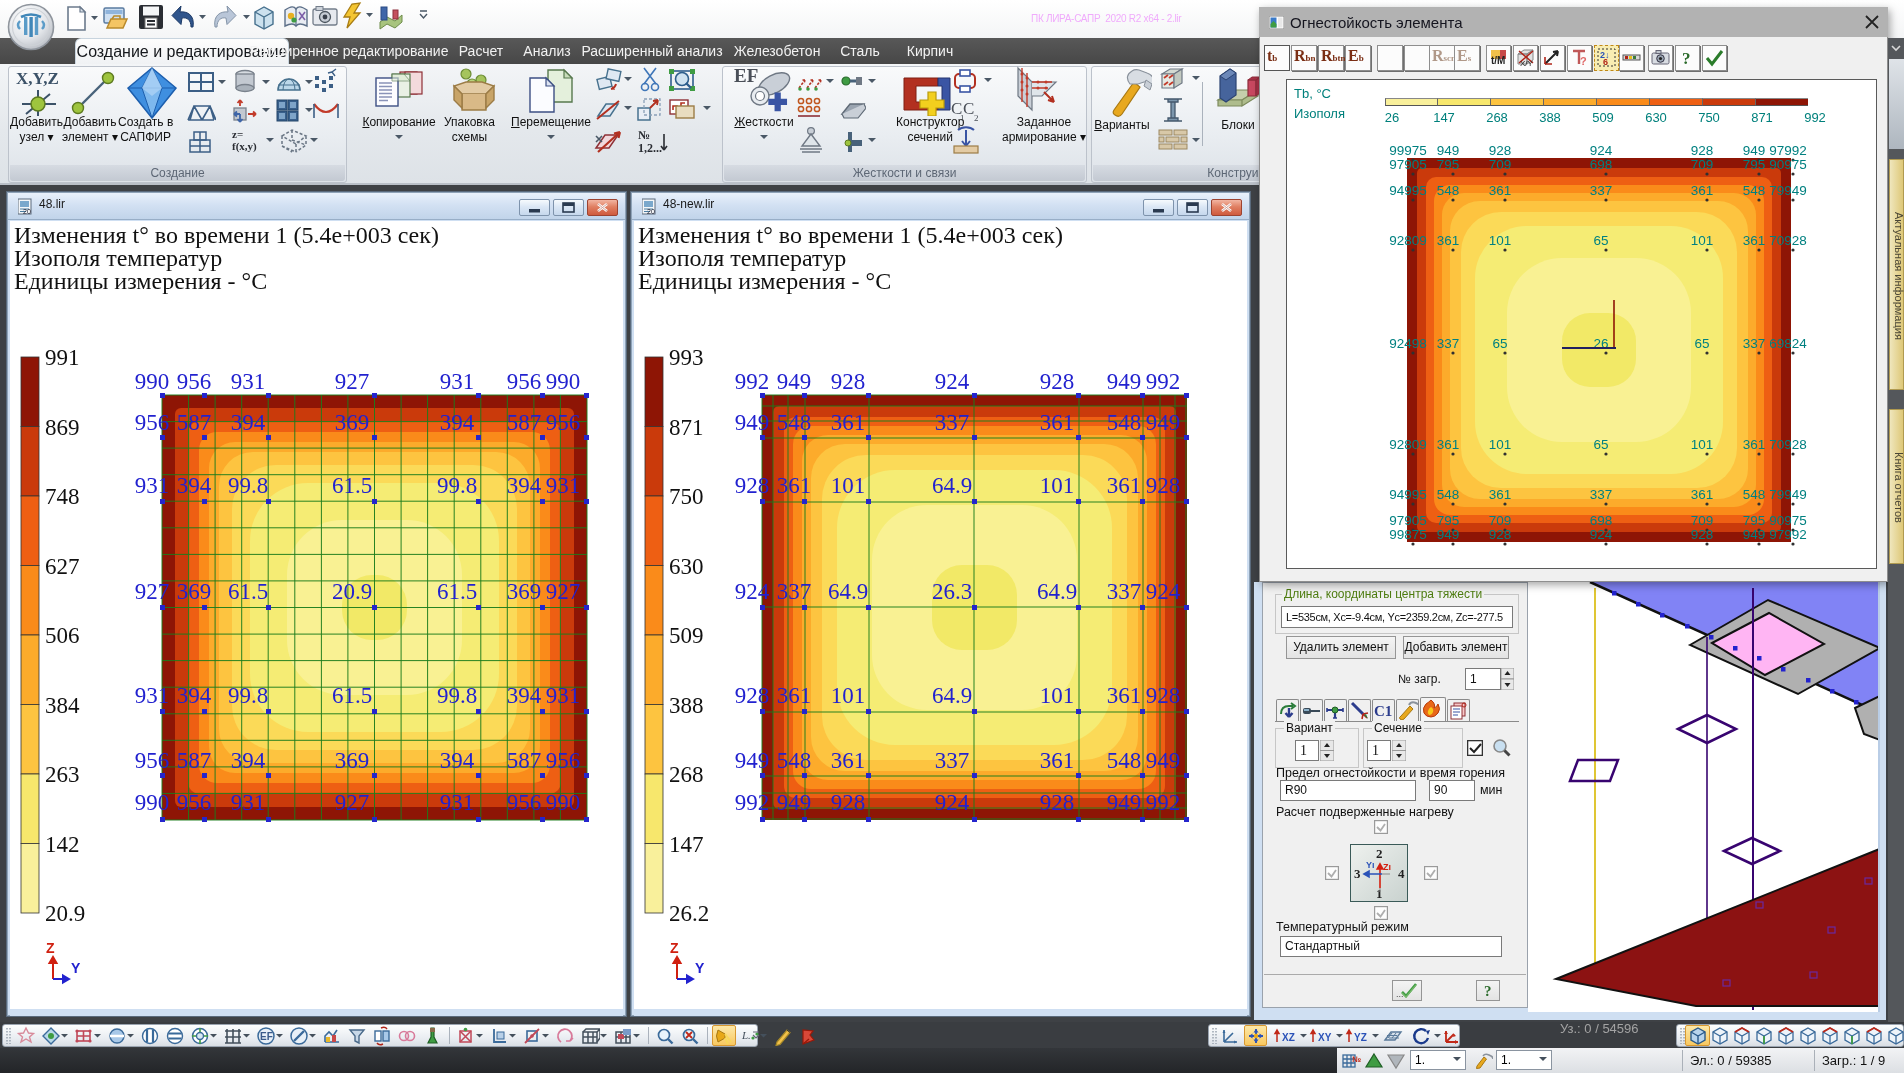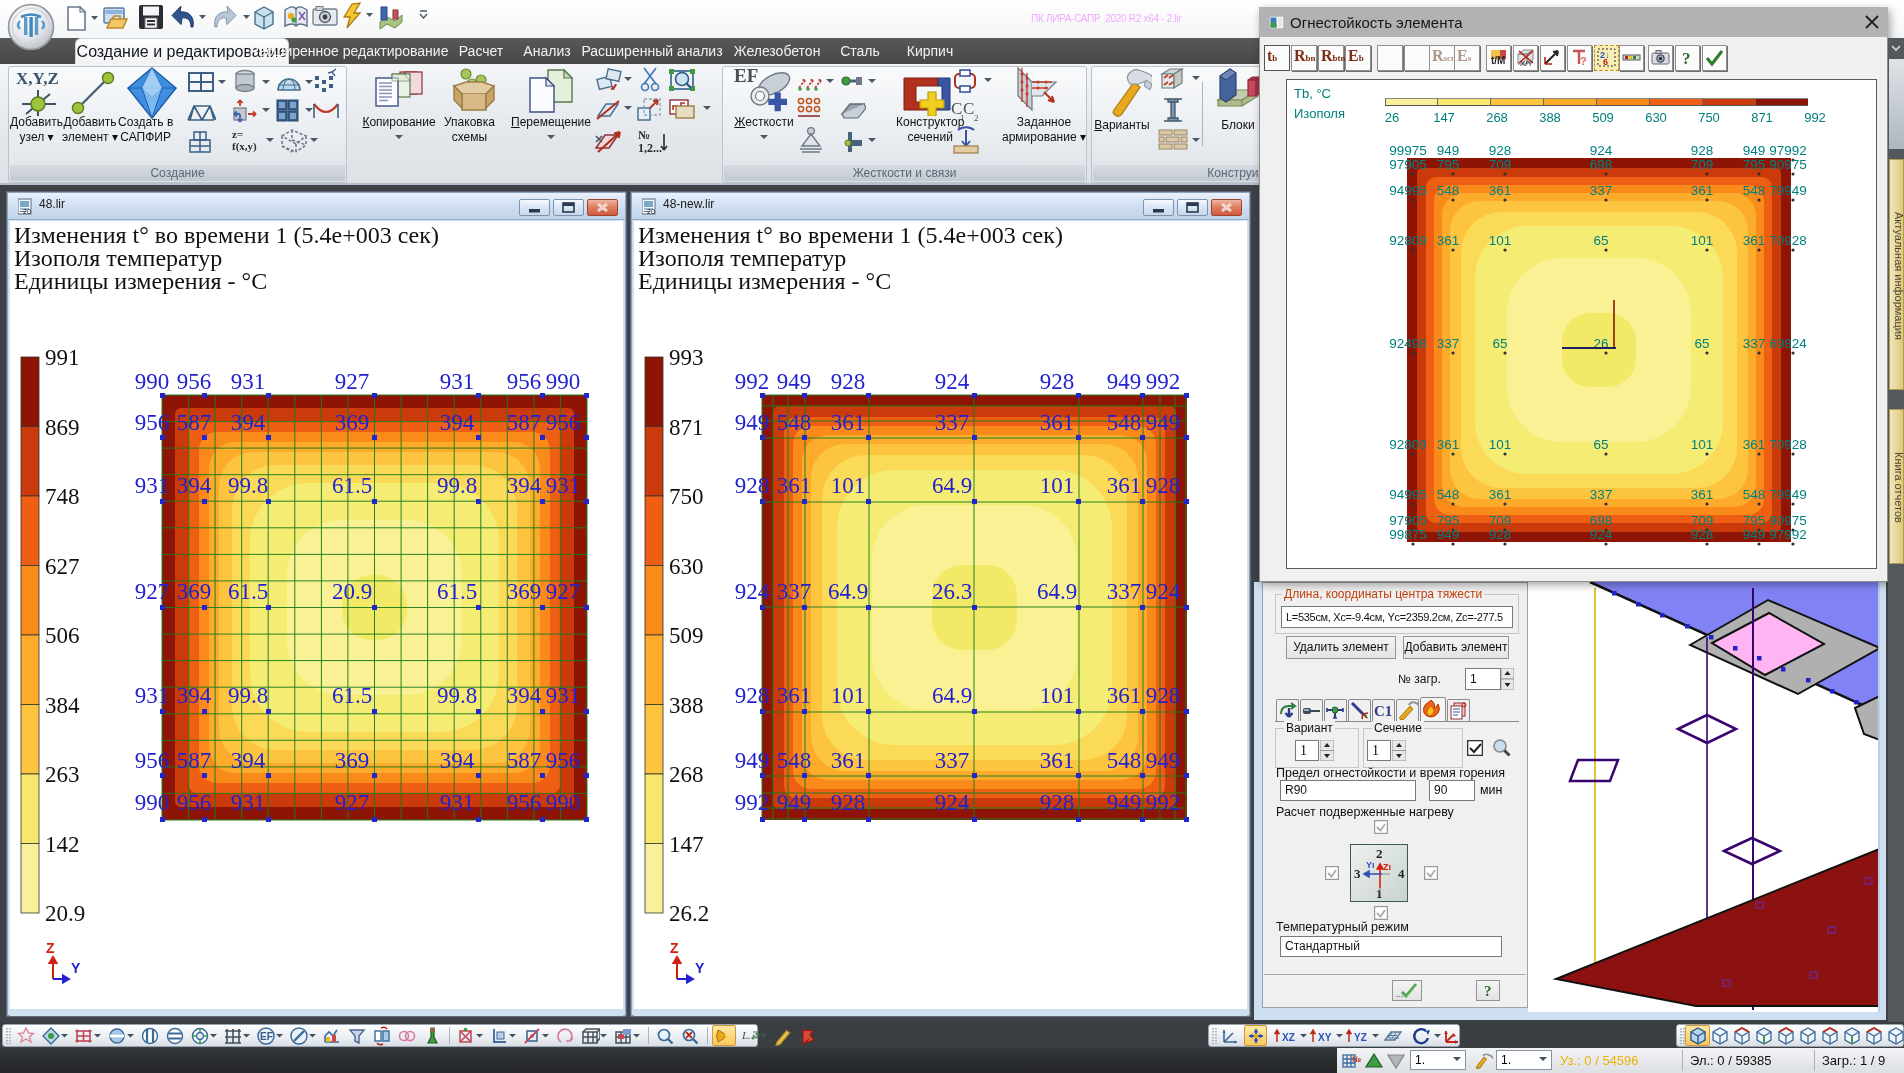--- a/index.html
+++ b/index.html
@@ -802,21 +802,21 @@
         <path d="M43 758 v-22 M43 736 l-3.5 6 h7 z" stroke="#d02010" fill="#d02010"></path>
         <path d="M43 758 h16 M59 758 l-6 -3.5 v7 z" stroke="#2222cf" fill="#2222cf"></path>
       </g>
       <text x="36" y="732" font-size="14" font-weight="bold" fill="#d02010">Z</text>
       <text x="61" y="752" font-size="14" font-weight="bold" fill="#2222cf">Y</text>
     </svg>
 <div class="" style="left:634px;top:1009px;width:613px;height:7px;background:#cfdff2"></div>
 <div class="" style="left:1254px;top:582px;width:632px;height:438px;background:#cfdff2"></div>
 <div class="" style="left:1262px;top:582px;width:266px;height:426px;background:#f0f0f0;border:1px solid #9aa2ac"></div>
 <div class="gb" style="left:1275px;top:594px;width:244px;height:40px;"></div>
-<div style="position:absolute;left:1282px;top:587px;white-space:nowrap;background:#f0f0f0;font-size:12px;color:#c2410c;padding:0 2px">Длина, координаты центра тяжести</div>
+<div style="position:absolute;left:1282px;top:587px;white-space:nowrap;background:#f0f0f0;font-size:12px;color:#4d7c0f;padding:0 2px">Длина, координаты центра тяжести</div>
 <div class="inp" style="left:1281px;top:606px;width:232px;height:22px;font-size:11px;letter-spacing:-0.3px;line-height:20px">L=535см, Xc=-9.4см, Yc=2359.2см, Zc=-277.5</div>
 <div class="pbtn" style="left:1286px;top:636px;width:110px;height:23px;line-height:21px">Удалить элемент</div>
 <div class="pbtn" style="left:1403px;top:636px;width:106px;height:23px;line-height:21px">Добавить элемент</div>
 <div style="position:absolute;left:1398px;top:672px;white-space:nowrap;font-size:12px;color:#111">№ загр.</div>
 <div class="inp" style="left:1465px;top:668px;width:36px;height:22px;line-height:20px">1</div>
 <svg style="position:absolute;left:1501px;top:668px;" width="13" height="22" viewBox="0 0 13 22">
       <rect x="0" y="0" width="13" height="11" fill="#e8e8e8" stroke="#999" stroke-width="1"></rect>
       <rect x="0" y="11" width="13" height="11" fill="#e8e8e8" stroke="#999" stroke-width="1"></rect>
       <path d="M6.5 3 l3 4 h-6 z" fill="#222"></path>
       <path d="M6.5 19 l3 -4 h-6 z" fill="#222"></path>
@@ -1529,17 +1529,17 @@
       <path d="M1 2 l4 4 l4 -4z" fill="#44505c"></path>
     </svg>
 <svg style="position:absolute;left:1472px;top:1050px;" width="21" height="21" viewBox="0 0 21 21">
       <path d="M5 16 L12 7 l2.5 2 L8 18 l-3.5 .5z" fill="#e8a81e" stroke="#a87812"></path>
       <path d="M11 6 q 2 -3 6 -1 l2 1 q 2 1 2 3" fill="none" stroke="#8a929c" stroke-width="1.6"></path>
     </svg>
 <div class="" style="left:1496px;top:1050px;width:56px;height:20px;background:#fff;border:1px solid #8a94a0;font-size:12px;padding-left:4px;line-height:18px">1.</div>
 <svg style="position:absolute;left:1538px;top:1055px;" width="10" height="10" viewBox="0 0 10 10">
       <path d="M1 2 l4 4 l4 -4z" fill="#44505c"></path>
     </svg>
-<div style="position:absolute;left:1560px;top:1053px;white-space:nowrap;font-size:13px;color:#eab308">Уз.: 0 / 54596</div>
+<div style="position:absolute;left:1560px;top:1021px;white-space:nowrap;font-size:13px;color:#a3a3a3">Уз.: 0 / 54596</div>
 <div class="" style="left:1682px;top:1050px;width:1px;height:21px;background:#aab0b8"></div>
 <div style="position:absolute;left:1690px;top:1053px;white-space:nowrap;font-size:13px;color:#111">Эл.: 0 / 59385</div>
 <div class="" style="left:1814px;top:1050px;width:1px;height:21px;background:#aab0b8"></div>
 <div style="position:absolute;left:1822px;top:1053px;white-space:nowrap;font-size:13px;color:#111">Загр.: 1 / 9</div>
 </div>
 </body></html>

